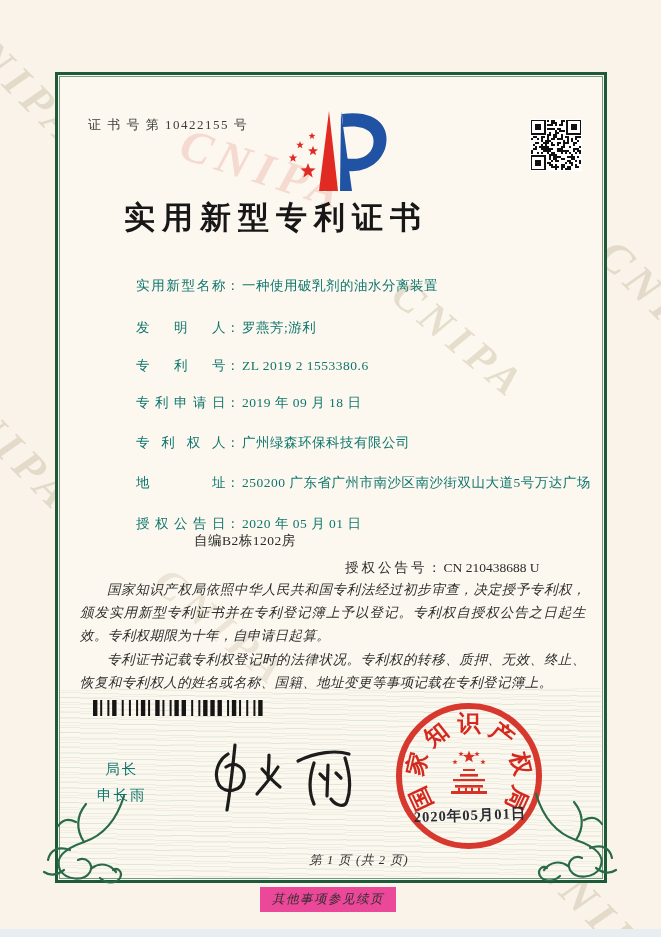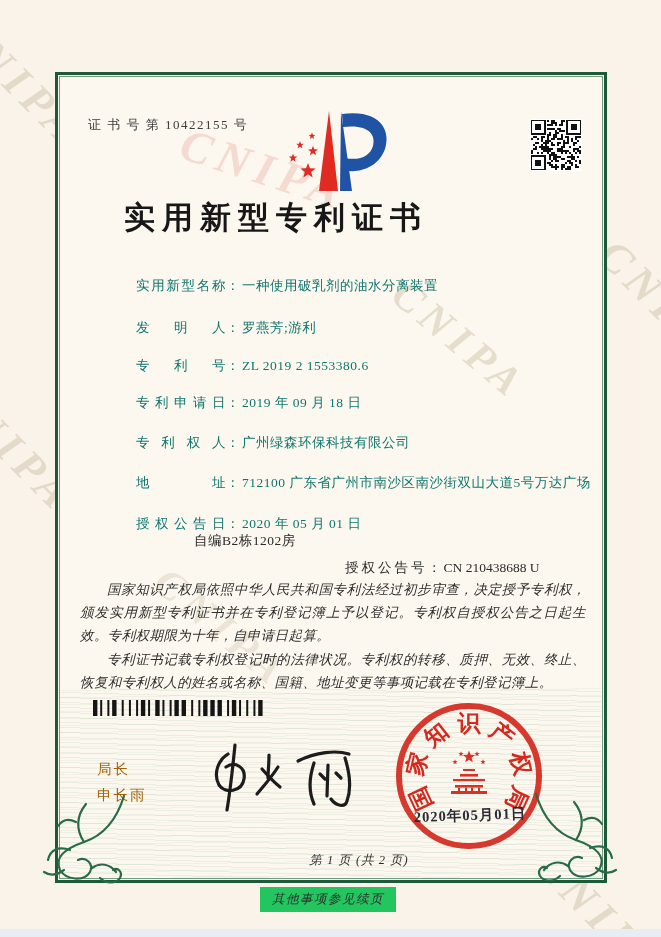--- a/index.html
+++ b/index.html
@@ -75,39 +75,39 @@
   .lbl2{display:inline-block;letter-spacing:3px;}
   
   .paras{
     position:absolute;left:80px;top:578px;width:506px;
     font-size:13.5px;line-height:1.72;color:#2e2e2e;
     font-style:italic;text-align:justify;letter-spacing:0.4px;
   }
   .paras p{margin:0;text-indent:2em;}
   
   .barcode{position:absolute;left:93px;top:700px;width:170px;height:16px;}
-  .director{position:absolute;left:97px;top:760px;font-size:14.5px;color:#a16207;letter-spacing:2px;}
+  .director{position:absolute;left:97px;top:760px;font-size:14.5px;color:#0f766e;letter-spacing:2px;text-align:center;}
   .director div{margin-bottom:7px;}
   .signature{position:absolute;left:198px;top:740px;width:170px;height:76px;}
   .seal{position:absolute;left:384px;top:691px;width:170px;height:170px;}
   .seal-date{
     position:absolute;left:400px;top:806px;width:140px;text-align:center;
     font-size:14.5px;color:#2b2b33;letter-spacing:1px;transform:rotate(-2deg);
     font-weight:bold;
   }
   .page-info{
     position:absolute;left:55px;top:852px;width:608px;text-align:center;
     font-size:12.5px;color:#2e2e2e;font-style:italic;letter-spacing:1px;
   }
   .flourish{position:absolute;width:90px;height:96px;}
   .flourish-left{left:40px;top:792px;}
   .flourish-right{left:530px;top:790px;transform:scaleX(-1);}
   .note{
     position:absolute;left:260px;top:887px;
-    background:#22c55e;padding:4px 12px;
+    background:#ec4899;padding:4px 12px;
     font-size:12.5px;color:#2e2e2e;font-style:italic;letter-spacing:1.5px;
   }
   .bottom-strip{position:absolute;left:0;top:929px;width:661px;height:8px;background:#e8edf2;}
 </style>
 </head>
 <body>
 
 <div class="page">
 
   <div class="wm wm-topleft">CNIPA</div>
@@ -353,21 +353,21 @@
   <div class="row" style="top:357px">
     <span class="lbl">专利号</span><span class="colon">：</span><span class="val">ZL 2019 2 1553380.6</span>
   </div>
   <div class="row" style="top:394px">
     <span class="lbl">专利申请日</span><span class="colon">：</span><span class="val">2019 年 09 月 18 日</span>
   </div>
   <div class="row" style="top:434px">
     <span class="lbl">专利权人</span><span class="colon">：</span><span class="val">广州绿森环保科技有限公司</span>
   </div>
   <div class="row" style="top:474px">
-    <span class="lbl">地址</span><span class="colon">：</span><span class="val">712100 广东省广州市南沙区南沙街双山大道5号万达广场</span>
+    <span class="lbl">地址</span><span class="colon">：</span><span class="val">250200 广东省广州市南沙区南沙街双山大道5号万达广场</span>
   </div>
   <div class="addr2">自编B2栋1202房</div>
   <div class="row" style="top:515px">
     <span class="lbl">授权公告日</span><span class="colon">：</span><span class="val">2020 年 05 月 01 日</span>
   </div>
   <div class="row-split2">
     <span class="lbl2">授权公告号</span><span class="colon">：</span><span class="val">CN 210438688 U</span>
   </div>
 
   <div class="paras">

